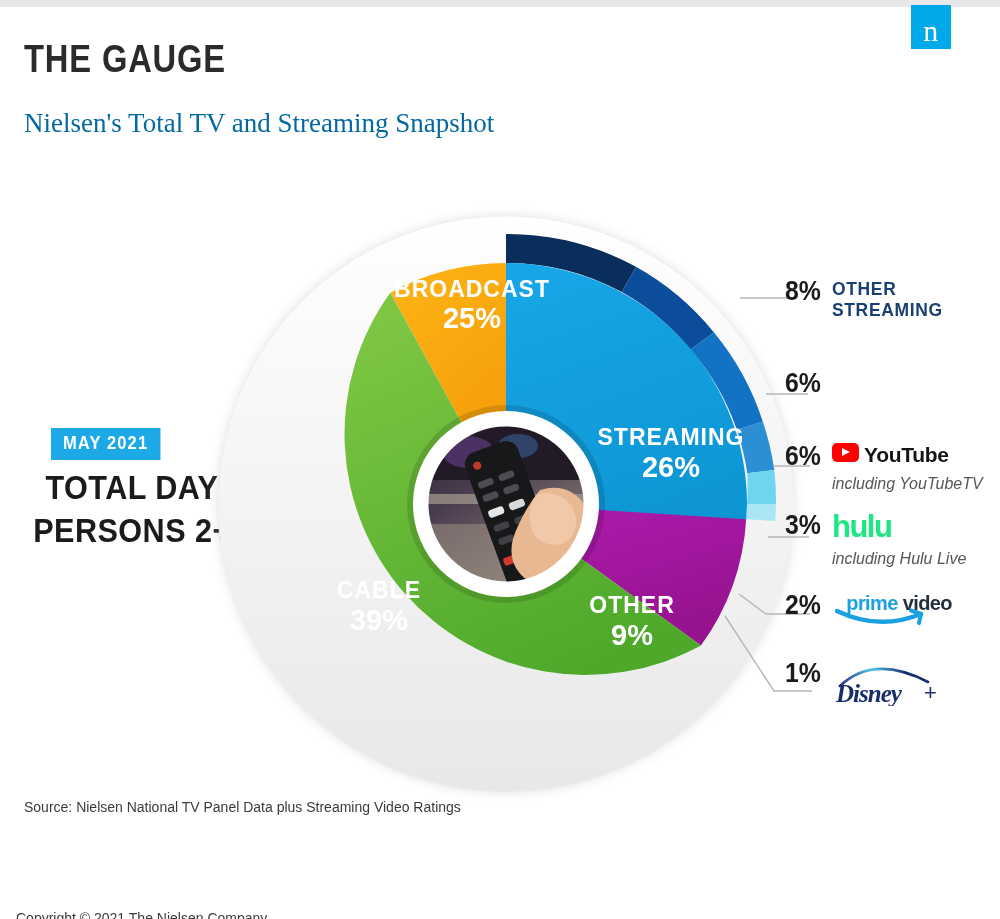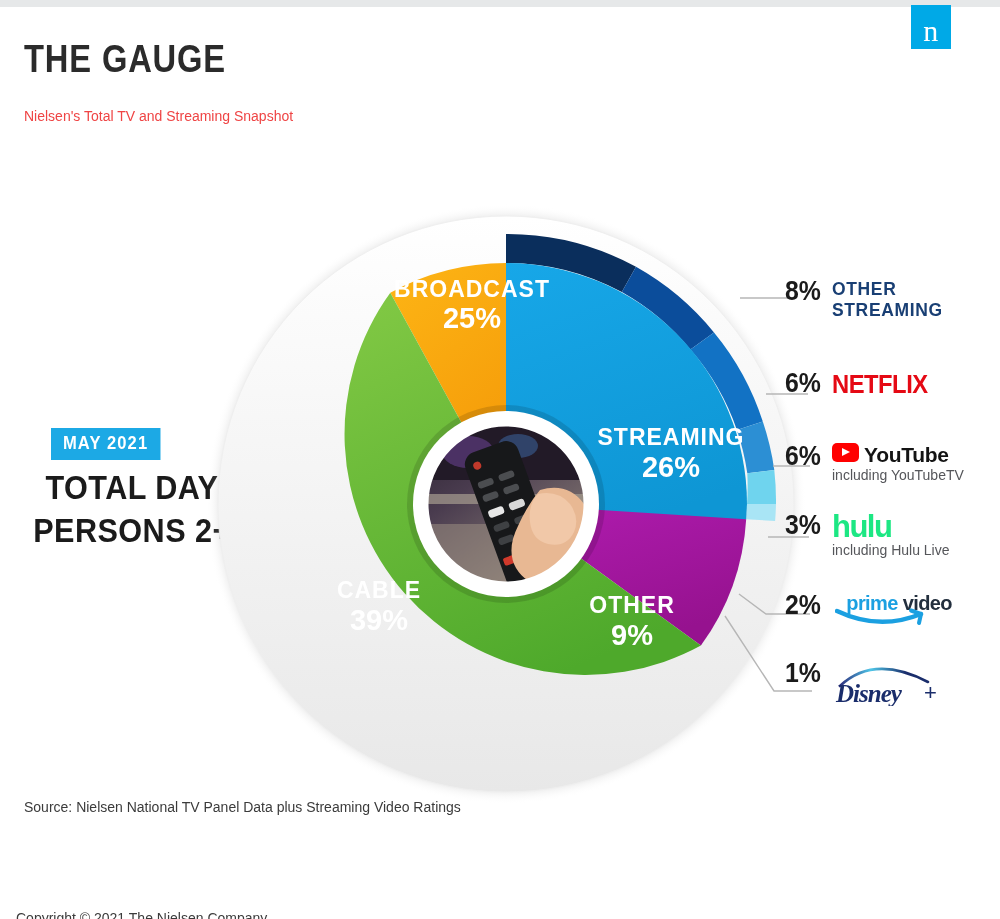--- a/index.html
+++ b/index.html
@@ -32,21 +32,21 @@
     font-family:"Liberation Sans Narrow","Liberation Sans",sans-serif;
     font-weight:bold;
     font-size:38px;
     letter-spacing:1px;
     color:#2b2b2b;
     transform:scaleX(0.86);
     transform-origin:left center;
   }
   .hdr-sub {
     position:absolute; left:24px; top:108px;
-    font-size:14px; color:#ef4444; font-weight:400;
+    font-size:27px; color:#0369a1; font-weight:400;font-family:Liberation Serif, serif;
   }
   
   .badge {
     position:absolute; left:51px; top:428px;
     background:#1CA9E5; color:#ffffff;
     padding:5px 13px 6px 13px;
     font-family:"Liberation Sans Narrow","Liberation Sans",sans-serif;
     font-weight:bold; font-size:18px; letter-spacing:1.2px;
     transform:scaleX(0.92); transform-origin:left center;
   }
@@ -106,21 +106,21 @@
   .yt-word {
     font-family:"Liberation Sans Narrow","Liberation Sans",sans-serif;
     font-weight:bold; font-size:21px; color:#141414; letter-spacing:-0.3px;
   }
   .brand-hulu {
     font-family:"Liberation Sans", sans-serif;
     font-weight:bold; font-size:31px; color:#1CE783;
     letter-spacing:-1.5px; line-height:30px;
   }
   .brand-sub {
-    font-size:14px; color:#55565a; margin-top:0;
+    font-size:16px; color:#55565a; margin-top:8px;font-style:italic;
   }
   .brand-prime { position:relative; height:30px; width:120px; }
   .brand-prime .pv {
     font-family:"Liberation Sans", sans-serif;
     font-size:20px; font-weight:bold; letter-spacing:-0.6px;text-align:right;
   }
   .pv .p1 { color:#1BA0E1; }
   .pv .p2 { color:#232F3E; }
   .brand-prime svg { position:absolute; left:3px; top:15px; }
   .brand-disney { position:relative; width:120px; height:42px; }
@@ -287,23 +287,20 @@
   <div class="legend-row" style="top:18px;">
     <div class="legend-pct">8%</div>
     <div class="legend-brand">
       <div class="brand-other">OTHER</div>
       <div class="brand-other">STREAMING</div>
     </div>
   </div>
 
   <div class="legend-row" style="top:110px;">
     <div class="legend-pct">6%</div>
-    <div class="legend-brand">
-      <div class="brand-netflix">NETFLIX</div>
-    </div>
   </div>
 
   <div class="legend-row" style="top:183px;">
     <div class="legend-pct">6%</div>
     <div class="legend-brand">
       <div class="brand-yt">
         <span class="yt-mark"></span>
         <span class="yt-word">YouTube</span>
       </div>
       <div class="brand-sub">including YouTubeTV</div>

